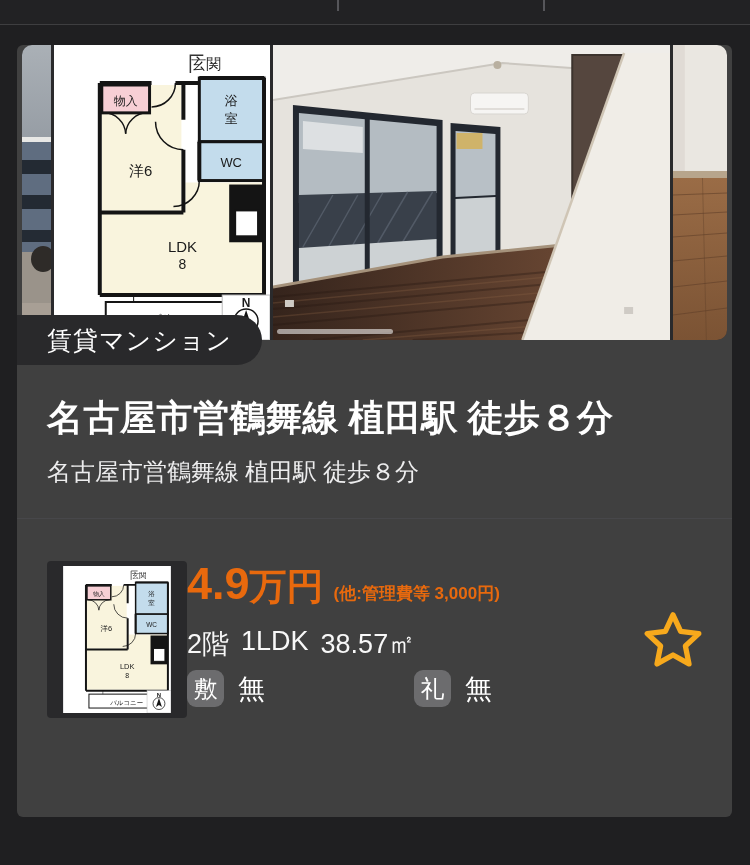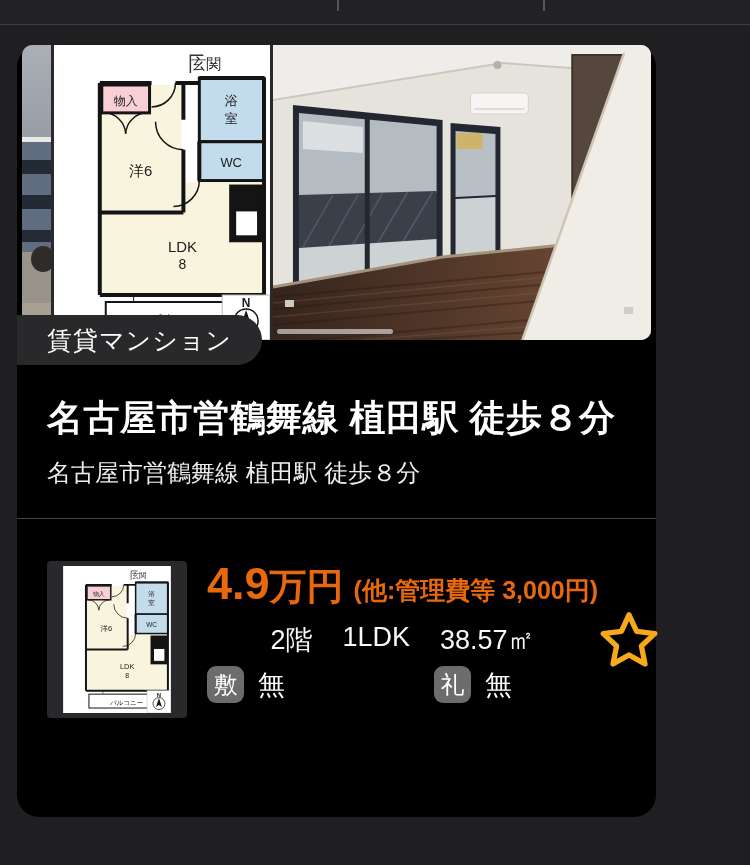--- a/index.html
+++ b/index.html
@@ -2,52 +2,52 @@
 <html><head>
 <meta charset="utf-8">
 <style>
   html,body{margin:0;padding:0;background:#1f1f21;width:750px;height:865px;overflow:hidden;
     font-family:"Liberation Sans","DejaVu Sans",sans-serif;-webkit-font-smoothing:antialiased;}
   
   .topbar{position:relative;height:24px;background:#222224;border-bottom:1px solid #3e3e40;}
   .topbar .tick{position:absolute;top:0;width:2px;height:11px;background:#56565a;}
   .tick1{left:337px}.tick2{left:543px}
   
-  .card{position:relative;margin:20px 17px 0 17px;width:639px;height:772px;
-    background:#000000;border-radius:22px;}
+  .card{position:relative;margin:20px 17px 0 17px;width:715px;height:772px;
+    background:#404040;border-radius:6px;}
   
   .gallery{position:relative;margin:5px;height:295px;border-radius:10px;overflow:hidden;
     display:flex;gap:3px;background:#2a2a2c;cursor:pointer;}
   .ph{height:295px;flex:0 0 auto;overflow:hidden;}
   .phA{width:29px}.phB{width:216px;background:#fff}.phC{width:397px}.phD{flex:1 1 auto}
   .ph svg{display:block;width:100%;height:100%;}
   .gscroll{position:absolute;left:255px;bottom:6px;width:116px;height:5px;border-radius:3px;
     background:rgba(255,255,255,.55);}
   
   .typebadge{position:absolute;left:0;top:270px;height:50px;line-height:50px;z-index:3;
     background:#29292b;color:#fff;font-size:25px;padding:0 30px;border-radius:0 25px 25px 0;
     letter-spacing:1px;}
   
-  .info{padding:0 30px;color:#fff;}
+  .info{padding:0 30px;color:#fff;font-family:Liberation Serif, serif;}
   .title{margin:56px 0 0 0;font-size:36px;line-height:44px;font-weight:700;color:#fff;
     letter-spacing:.5px;}
   .details{margin-top:13px;}
   .detail{margin:0;font-size:24px;line-height:39px;font-weight:400;color:#ededee;}
   .divider{margin-top:26px;height:1px;background:#47474a;}
   
   .bottom{display:flex;align-items:flex-start;padding:42px 28px 0 30px;}
   .thumb{width:140px;height:157px;background:#29292b;border-radius:4px;
     display:flex;align-items:center;justify-content:center;cursor:pointer;flex:0 0 auto;}
   .thumb svg{height:147px;width:108px;display:block;}
-  .mid{margin-left:20px;flex:1 1 auto;}
+  .mid{flex:1 1 auto;}
   .priceline{display:flex;align-items:baseline;line-height:46px;white-space:nowrap;}
   .price-amount{font-size:45px;font-weight:700;}
   .price-unit{font-size:37px;font-weight:700;font-family:Liberation Serif, serif;}
-  .price-extra{font-size:25px;font-weight:700;margin-left:10px;}
-  .specs{display:flex;gap:30px;margin-top:9px;font-size:27px;color:#f8f8f8;justify-content:center;}
+  .price-extra{font-size:17px;font-weight:700;margin-left:10px;}
+  .specs{display:flex;gap:12px;margin-top:9px;font-size:27px;color:#f8f8f8;}
   .fees{display:flex;align-items:center;margin-top:8px;}
   .fee-group{display:flex;align-items:center;gap:14px;}
   .fee-group:first-child{width:227px;}
   .feebadge{width:37px;height:37px;border-radius:9px;background:#6c6c6e;color:#fff;
     font-size:24px;display:flex;align-items:center;justify-content:center;}
   .feeval{font-size:27px;color:#fff;}
   .fav{margin-left:auto;align-self:center;width:62px;height:62px;cursor:pointer;flex:0 0 auto;}
   .fav svg{width:62px;height:62px;display:block;}
   .hiddefs{position:absolute;width:0;height:0;overflow:hidden;}
 </style>

